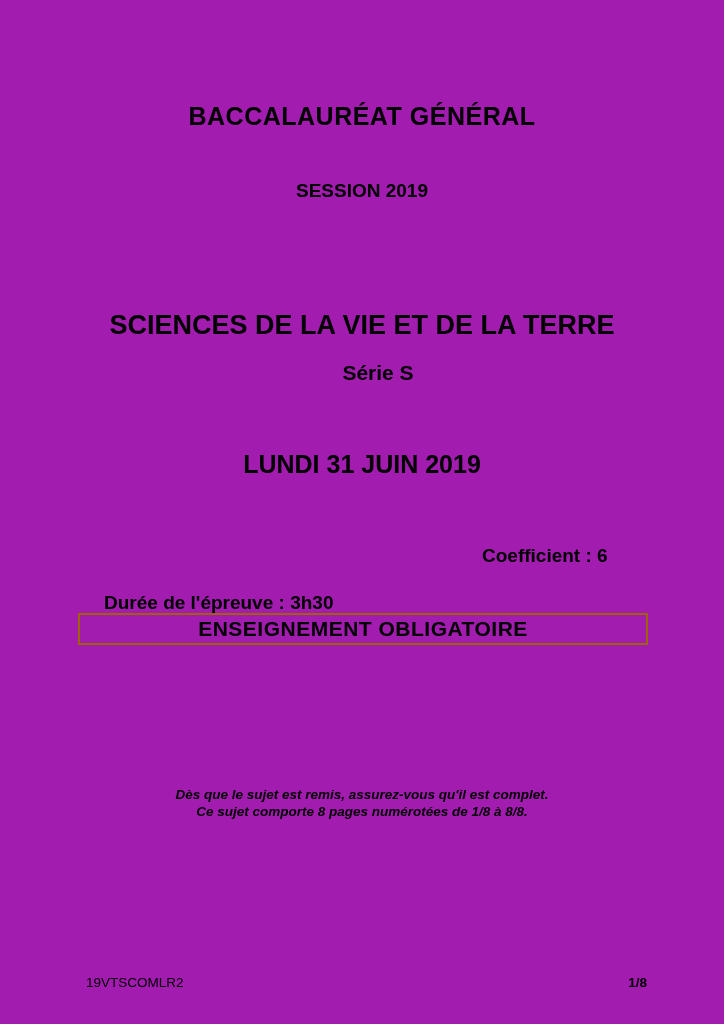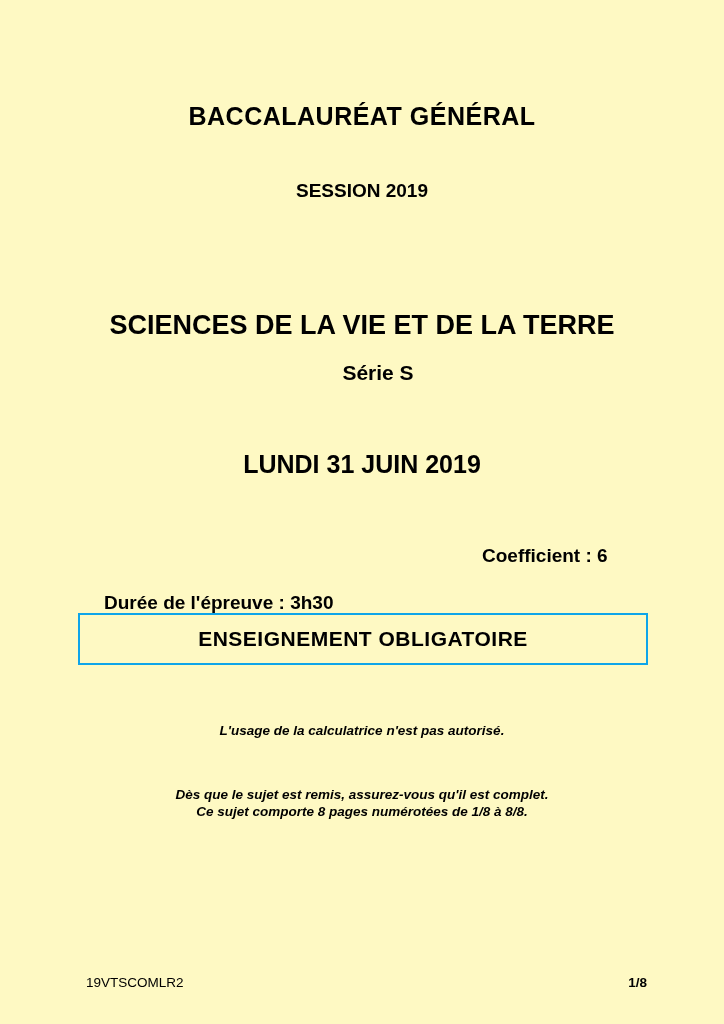--- a/index.html
+++ b/index.html
@@ -4,21 +4,21 @@
 <style>
   * { margin: 0; padding: 0; box-sizing: border-box; }
   html, body { background: #888; }
   body { font-family: "Liberation Sans", sans-serif; }
 
   .page {
     position: relative;
     width: 724px;
     height: 1024px;
     margin: 0 auto;
-    background: #fef9c3;
+    background: #a21caf;
     color: #000000;
     overflow: hidden;
   }
 
   .centered { position: absolute; left: 0; width: 100%; text-align: center; }
 
   .doc-title {
     top: 102px;
     font-size: 25px;
     font-weight: bold;
@@ -52,22 +52,22 @@
 
   .meta-line { position: absolute; top: 545px; width: 100%; font-size: 19px; font-weight: bold; }
   .duration { position: absolute; left: 104px; margin-top: 47px; }
   .coefficient { position: absolute; left: 482px; }
 
   .banner-box {
     position: absolute;
     left: 78px;
     top: 613px;
     width: 570px;
-    height: 52px;
-    border: 2px solid #0ea5e9;
+    height: 32px;
+    border: 2px solid #a16207;
     display: flex;
     align-items: center;
     justify-content: center;
   }
   .banner-box .label {
     font-size: 21px;
     font-weight: bold;
     letter-spacing: 0.5px;
   }
 
@@ -120,21 +120,20 @@
 
   <div class="meta-line">
     <span class="duration">Durée de l'épreuve : 3h30</span>
     <span class="coefficient">Coefficient : 6</span>
   </div>
 
   <div class="banner-box">
     <span class="label">ENSEIGNEMENT OBLIGATOIRE</span>
   </div>
 
-  <div class="centered note-calculator">L'usage de la calculatrice n'est pas autorisé.</div>
 
   <div class="centered note-complete">
     <div>Dès que le sujet est remis, assurez-vous qu'il est complet.</div>
     <div>Ce sujet comporte 8 pages numérotées de 1/8 à 8/8.</div>
   </div>
 
   <div class="footer-ref">19VTSCOMLR2</div>
 
   <div class="footer-page">1/8</div>
 

